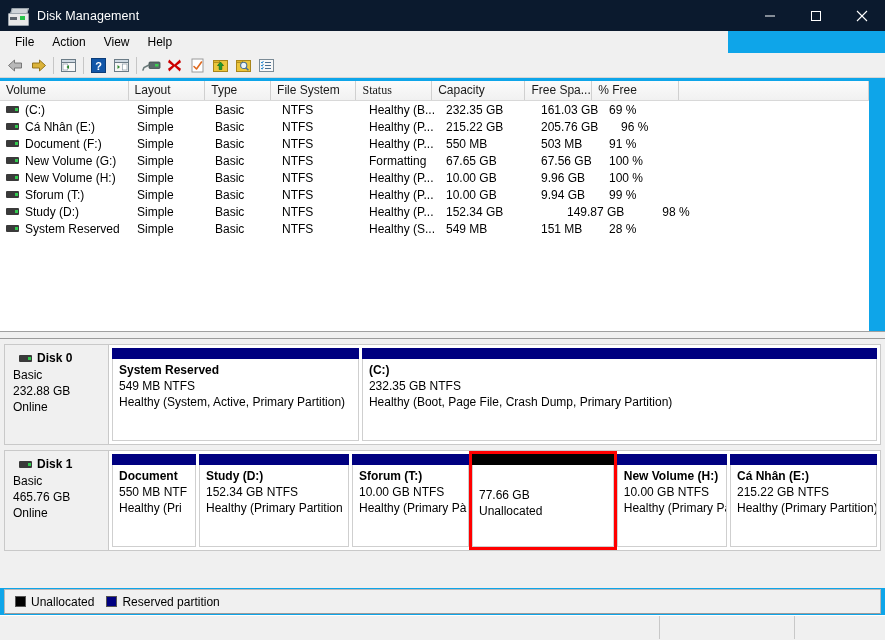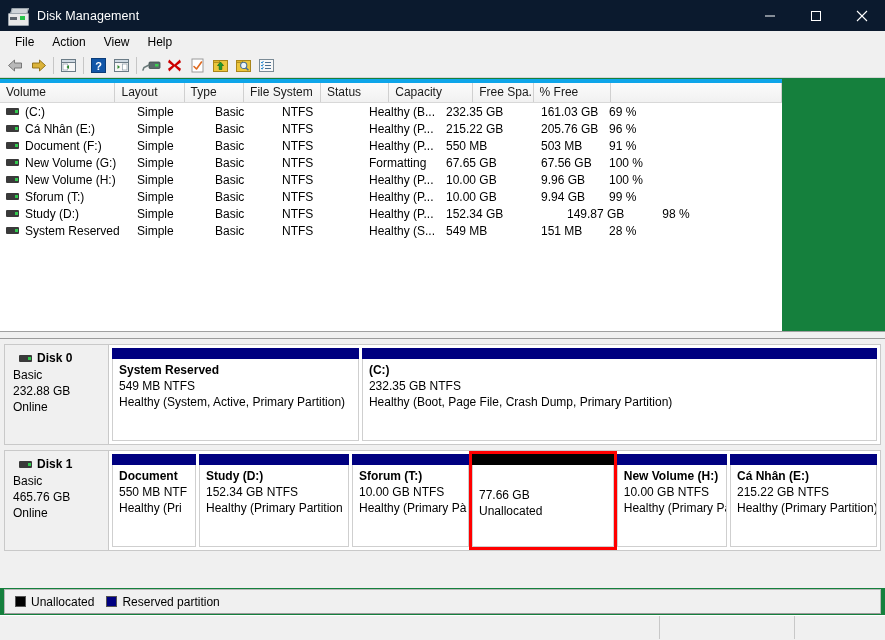--- a/index.html
+++ b/index.html
@@ -6,21 +6,21 @@
     margin: 0; padding: 0;
     width: 885px; height: 640px;
     overflow: hidden;
     font-family: "Liberation Sans", sans-serif;
     font-size: 12px;
     background: #f0f0f0;
   }
   #app {
     position: relative;
     width: 885px; height: 640px;
-    background: #15803d;
+    background: #0ea5e9;
     box-sizing: border-box;
   }
 
   
   .titlebar {
     position: absolute; left: 0; top: 0;
     width: 885px; height: 31px;
     background: #0b1a2e;
     display: flex; align-items: center;
   }
@@ -66,21 +66,21 @@
   .win-btn {
     width: 46px; height: 31px;
     display: flex; align-items: center; justify-content: center;
     color: #ffffff;
   }
   .win-btn svg { display: block; }
 
   
   .menubar {
     position: absolute; left: 0; top: 31px;
-    width: 885px; height: 22px;
+    width: 728px; height: 22px;
     background: #f0f0f0;
     display: flex; align-items: center;
     padding-left: 6px;
     box-sizing: border-box;
   }
   .menu-item {
     padding: 2px 9px;
     font-size: 12px;
     color: #000;
   }
@@ -102,23 +102,23 @@
   }
   .tb-sep {
     width: 1px; height: 17px;
     background: #c6c6c6;
     margin: 0 3px;
   }
 
   
   .list-area {
     position: absolute; left: 0; top: 79px;
-    width: 782px; height: 252px;
+    width: 869px; height: 252px;
     background: #ffffff;
-    border-top: 4px solid #0ea5e9;
+    border-top: 2px solid #0ea5e9;
     box-sizing: border-box;
   }
   .hdr-row {
     display: flex;
     height: 19px;
     background: #f5f5f5;
     border-bottom: 1px solid #d8d8d8;
   }
   .hdr-cell {
     box-sizing: border-box;
@@ -413,21 +413,21 @@
         </svg>
     </div>
   </div>
 
   <div class="list-area">
     <div class="hdr-row" id="hdr-row">
         <div class="hdr-cell" style="width: 131px;">Volume</div>
         <div class="hdr-cell" style="width: 78px;">Layout</div>
         <div class="hdr-cell" style="width: 67px;">Type</div>
         <div class="hdr-cell" style="width: 87px;">File System</div>
-        <div class="hdr-cell" style="width: 77px;">Status</div>
+        <div class="hdr-cell" style="width: 77px; font-family: Liberation Serif, serif;">Status</div>
         <div class="hdr-cell" style="width: 95px;">Capacity</div>
         <div class="hdr-cell" style="width: 68px;">Free Spa...</div>
         <div class="hdr-cell" style="width: 88px;">% Free</div>
         <div class="hdr-cell" style="width: 194px;"></div>
       </div>
     <div class="rows" id="rows">
         <div class="vrow">
           <div class="vcell vol-name" style="width: 131px;">
             <span class="drv-icon"></span>
             <span>(C:)</span>
@@ -444,21 +444,21 @@
           <div class="vcell vol-name" style="width: 131px;">
             <span class="drv-icon"></span>
             <span>Cá Nhân (E:)</span>
           </div>
           <div class="vcell" style="width: 78px;">Simple</div>
           <div class="vcell" style="width: 67px;">Basic</div>
           <div class="vcell" style="width: 87px;">NTFS</div>
           <div class="vcell" style="width: 77px;">Healthy (P...</div>
           <div class="vcell" style="width: 95px;">215.22 GB</div>
           <div class="vcell" style="width: 68px;">205.76 GB</div>
-          <div class="vcell" style="width: 88px;">96 %</div>
+          <div class="vcell" style="width: 88px; margin-left: 12px;">96 %</div>
         </div>
         <div class="vrow">
           <div class="vcell vol-name" style="width: 131px;">
             <span class="drv-icon"></span>
             <span>Document (F:)</span>
           </div>
           <div class="vcell" style="width: 78px;">Simple</div>
           <div class="vcell" style="width: 67px;">Basic</div>
           <div class="vcell" style="width: 87px;">NTFS</div>
           <div class="vcell" style="width: 77px;">Healthy (P...</div>

